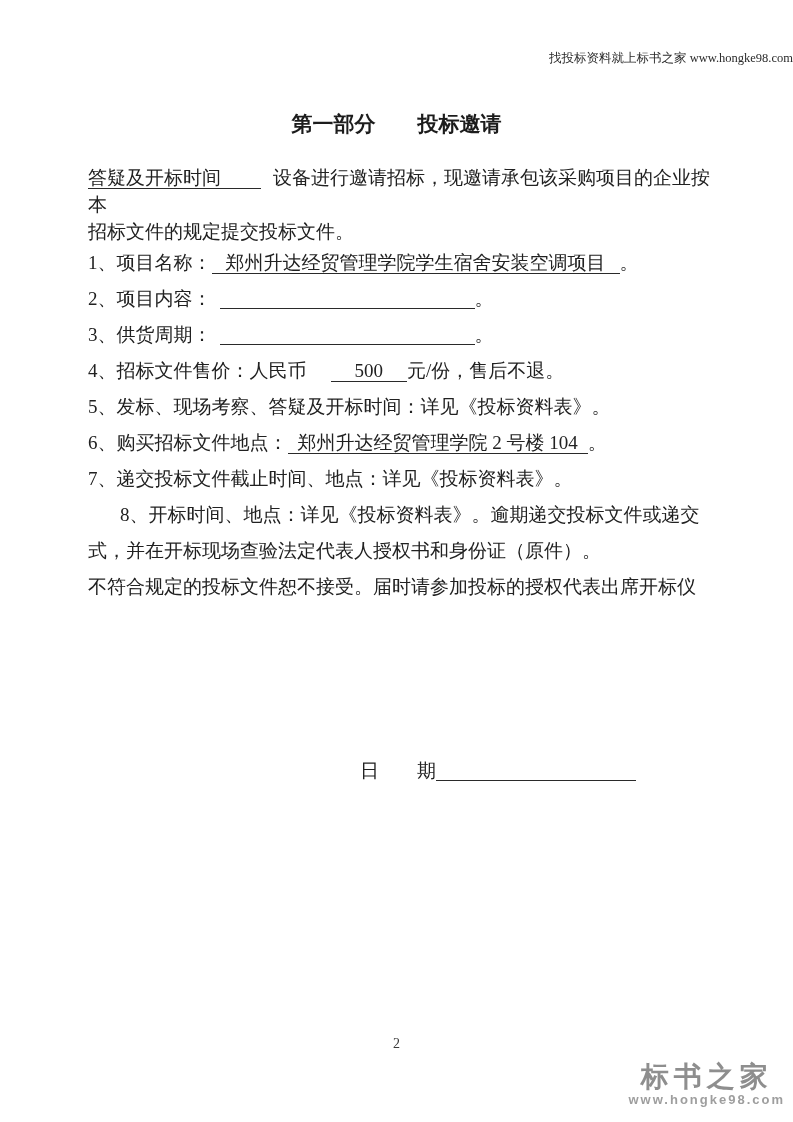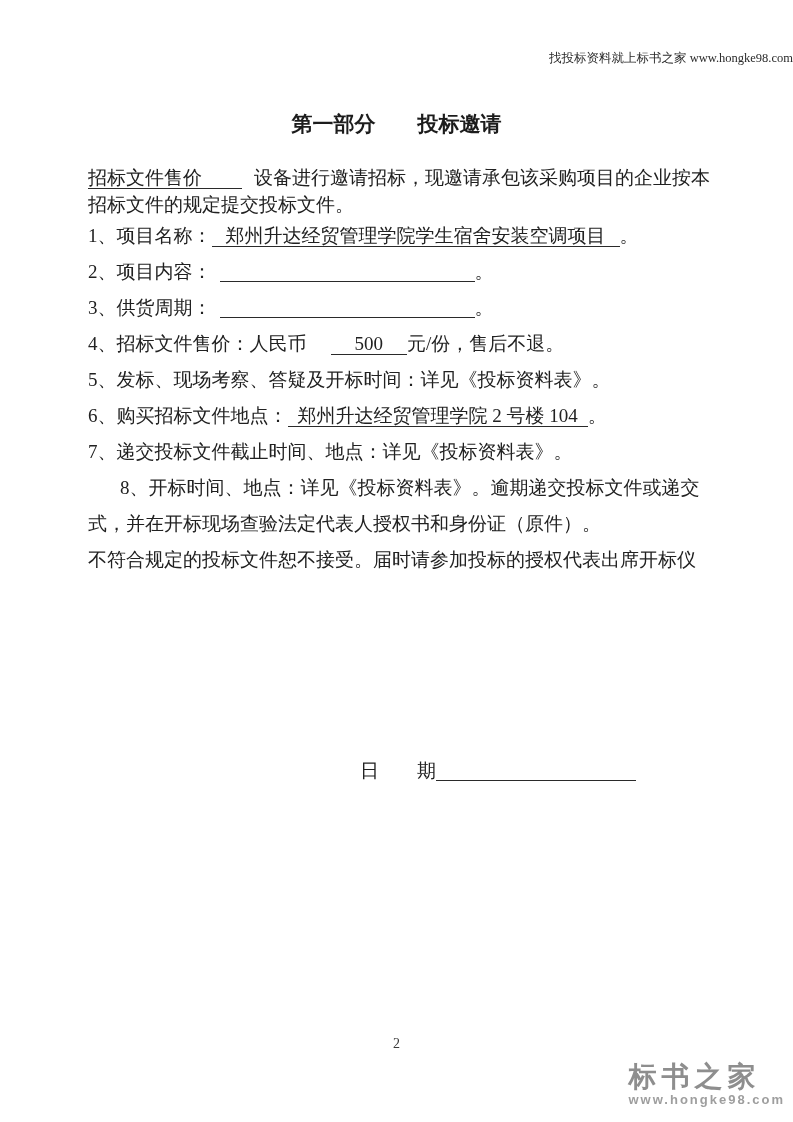--- a/index.html
+++ b/index.html
@@ -46,21 +46,21 @@
   .sig-row { height:30px; line-height:30px; white-space:nowrap; }
   .sig-row.date { margin-top:42px; }
   .w168 { width:168px; margin-left:10px; }
   .w200 { width:200px; }
   .page-number {
     position:absolute; top:1036px; left:0; width:100%;
     text-align:center; font-size:14px; color:#3a3a3a;
   }
   .watermark {
     position:absolute; right:8px; bottom:14px;
-    text-align:left;
+    text-align:center;
     font-family:"Liberation Sans","DejaVu Sans",sans-serif;
   }
   .wm-name {
     font-size:28px; font-weight:bold; letter-spacing:5px;
     color:#8e8e8e; line-height:30px;
   }
   .wm-url {
     font-size:13px; font-weight:bold; letter-spacing:2px;
     color:#9e9e9e; line-height:16px;
   }
@@ -70,21 +70,21 @@
 
 <div class="page">
 
   <div class="header-note">找投标资料就上标书之家 www.hongke98.com</div>
 
   <div class="doc-title">第一部分　　投标邀请</div>
 
   <div class="content">
 
 
-    <div><span class="u tail">招标文件售价</span><span class="gap-l">设备进行邀请招标，现邀请承包该采购项目的企业按本</span></div>
+    <div><span class="u tail">答疑及开标时间</span><span class="gap-l">设备进行邀请招标，现邀请承包该采购项目的企业按本</span></div>
 
     <div>招标文件的规定提交投标文件。</div>
 
     <div class="row"><span class="indent">1、</span><span>项目名称：</span><span class="u v1">郑州升达经贸管理学院学生宿舍安装空调项目</span><span>。</span></div>
 
     <div class="row"><span class="indent">2、</span><span>项目内容：</span><span class="blank w255"></span><span>。</span></div>
 
     <div class="row"><span class="indent">3、</span><span>供货周期：</span><span class="blank w255"></span><span>。</span></div>
 
     <div class="row"><span class="indent">4、</span><span>招标文件售价：人民币</span><span class="u v4">500</span><span>元/份，售后不退。</span></div>

